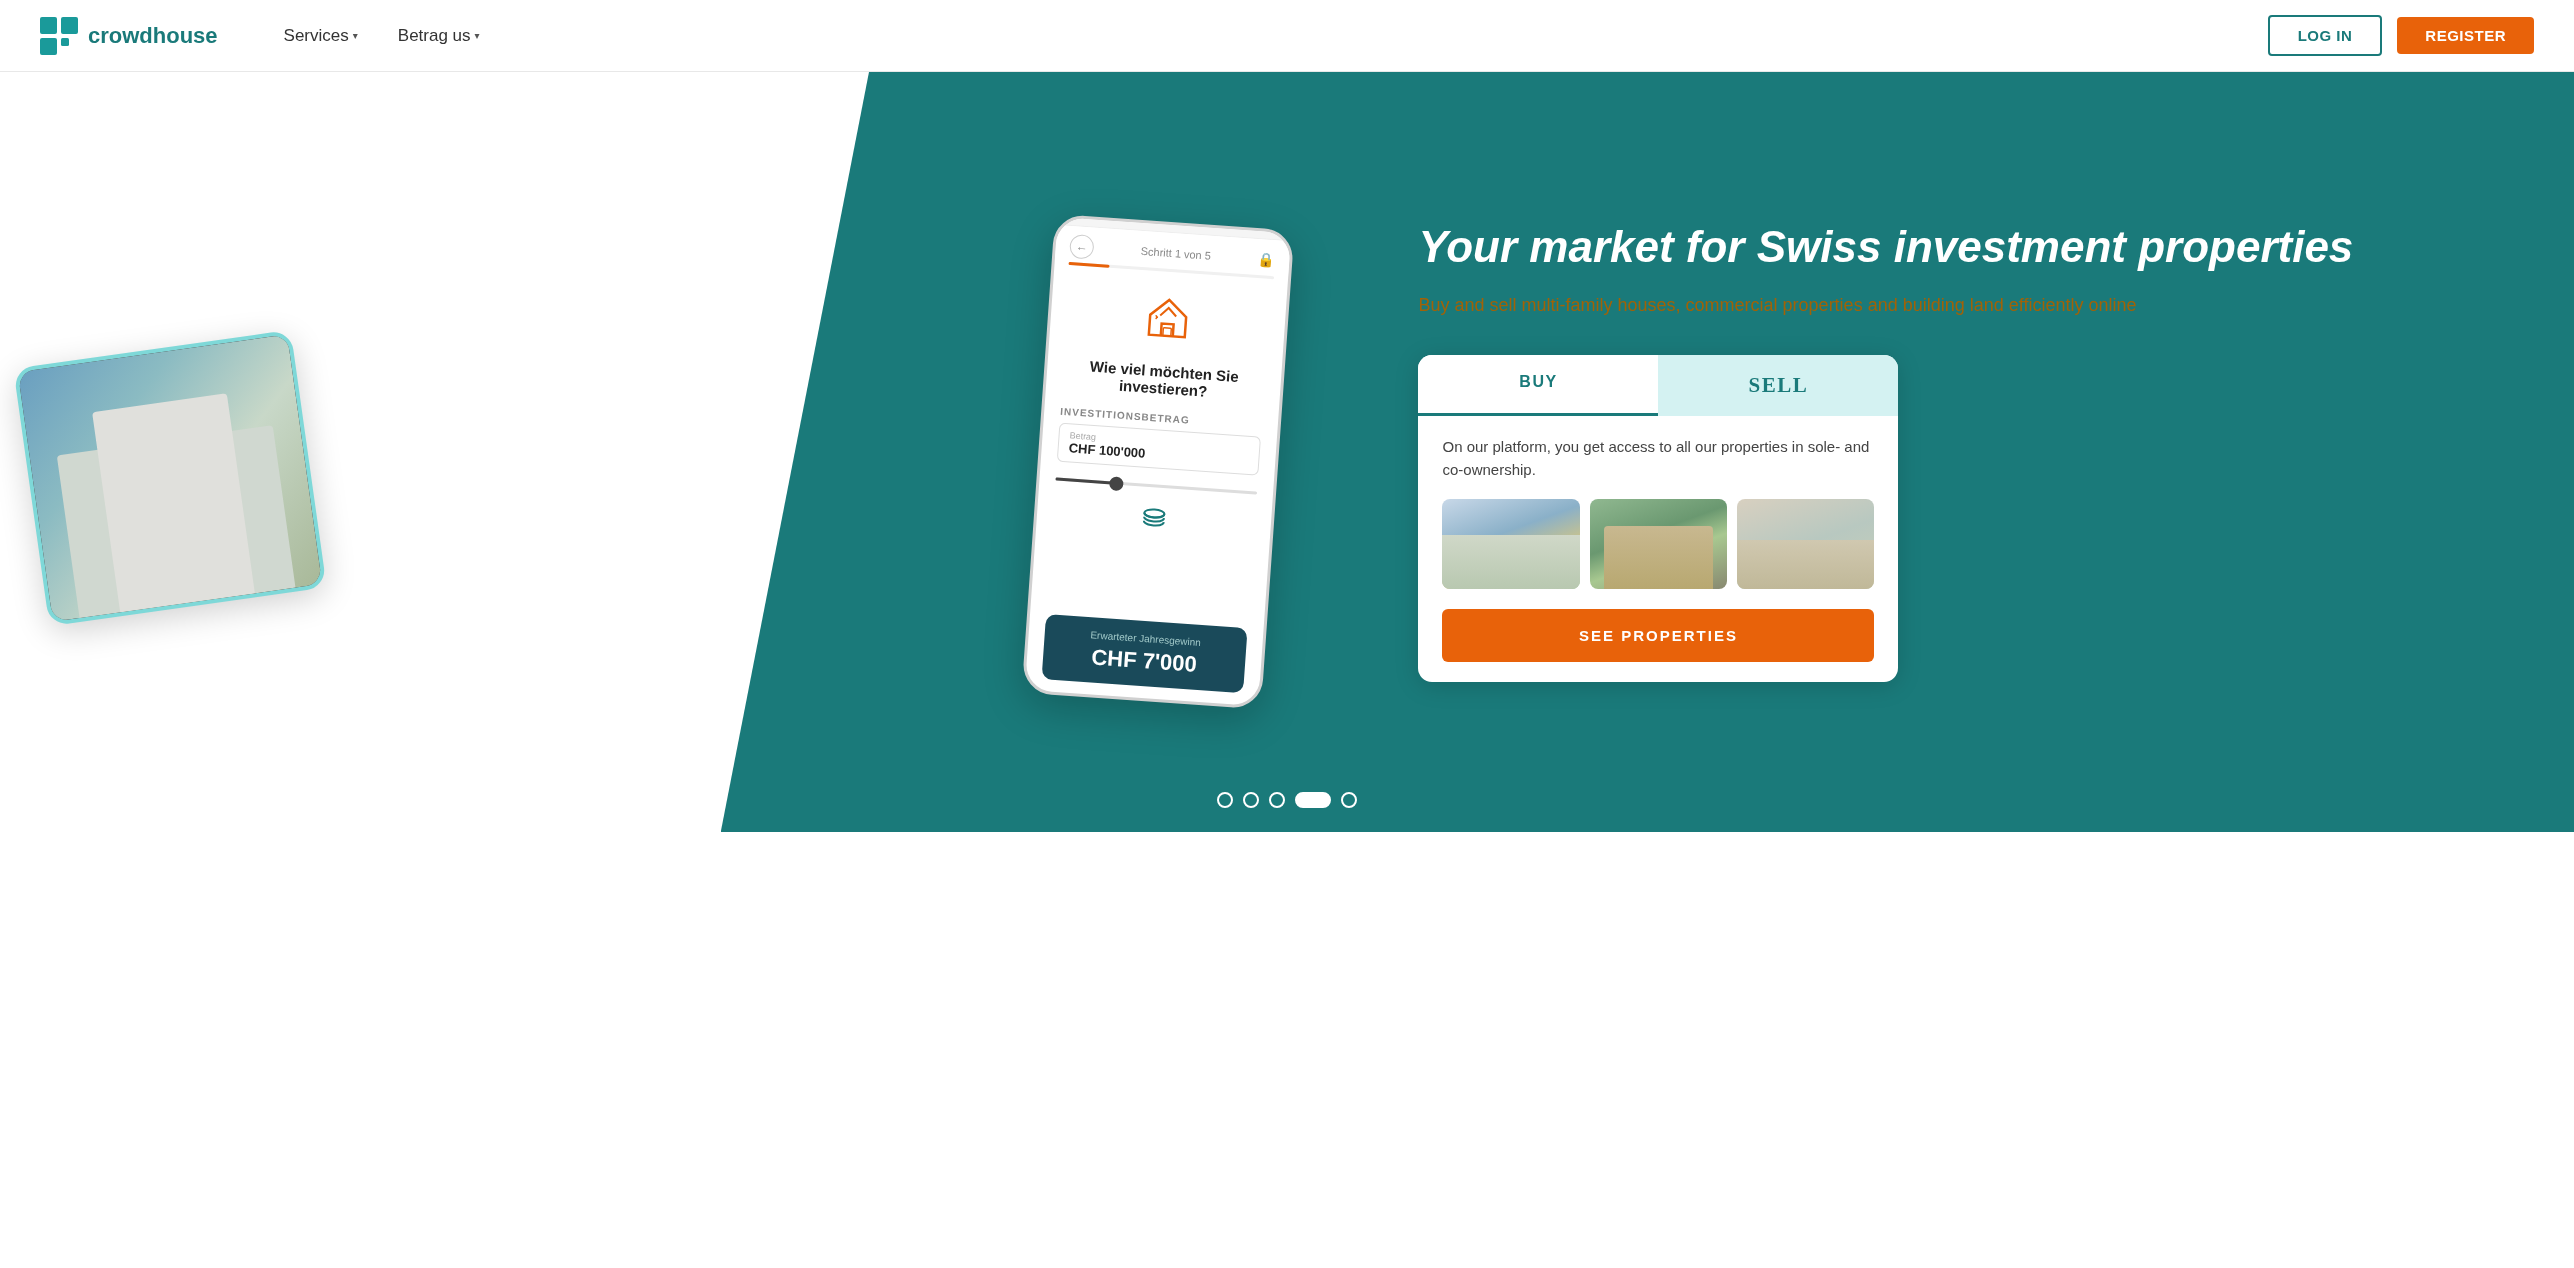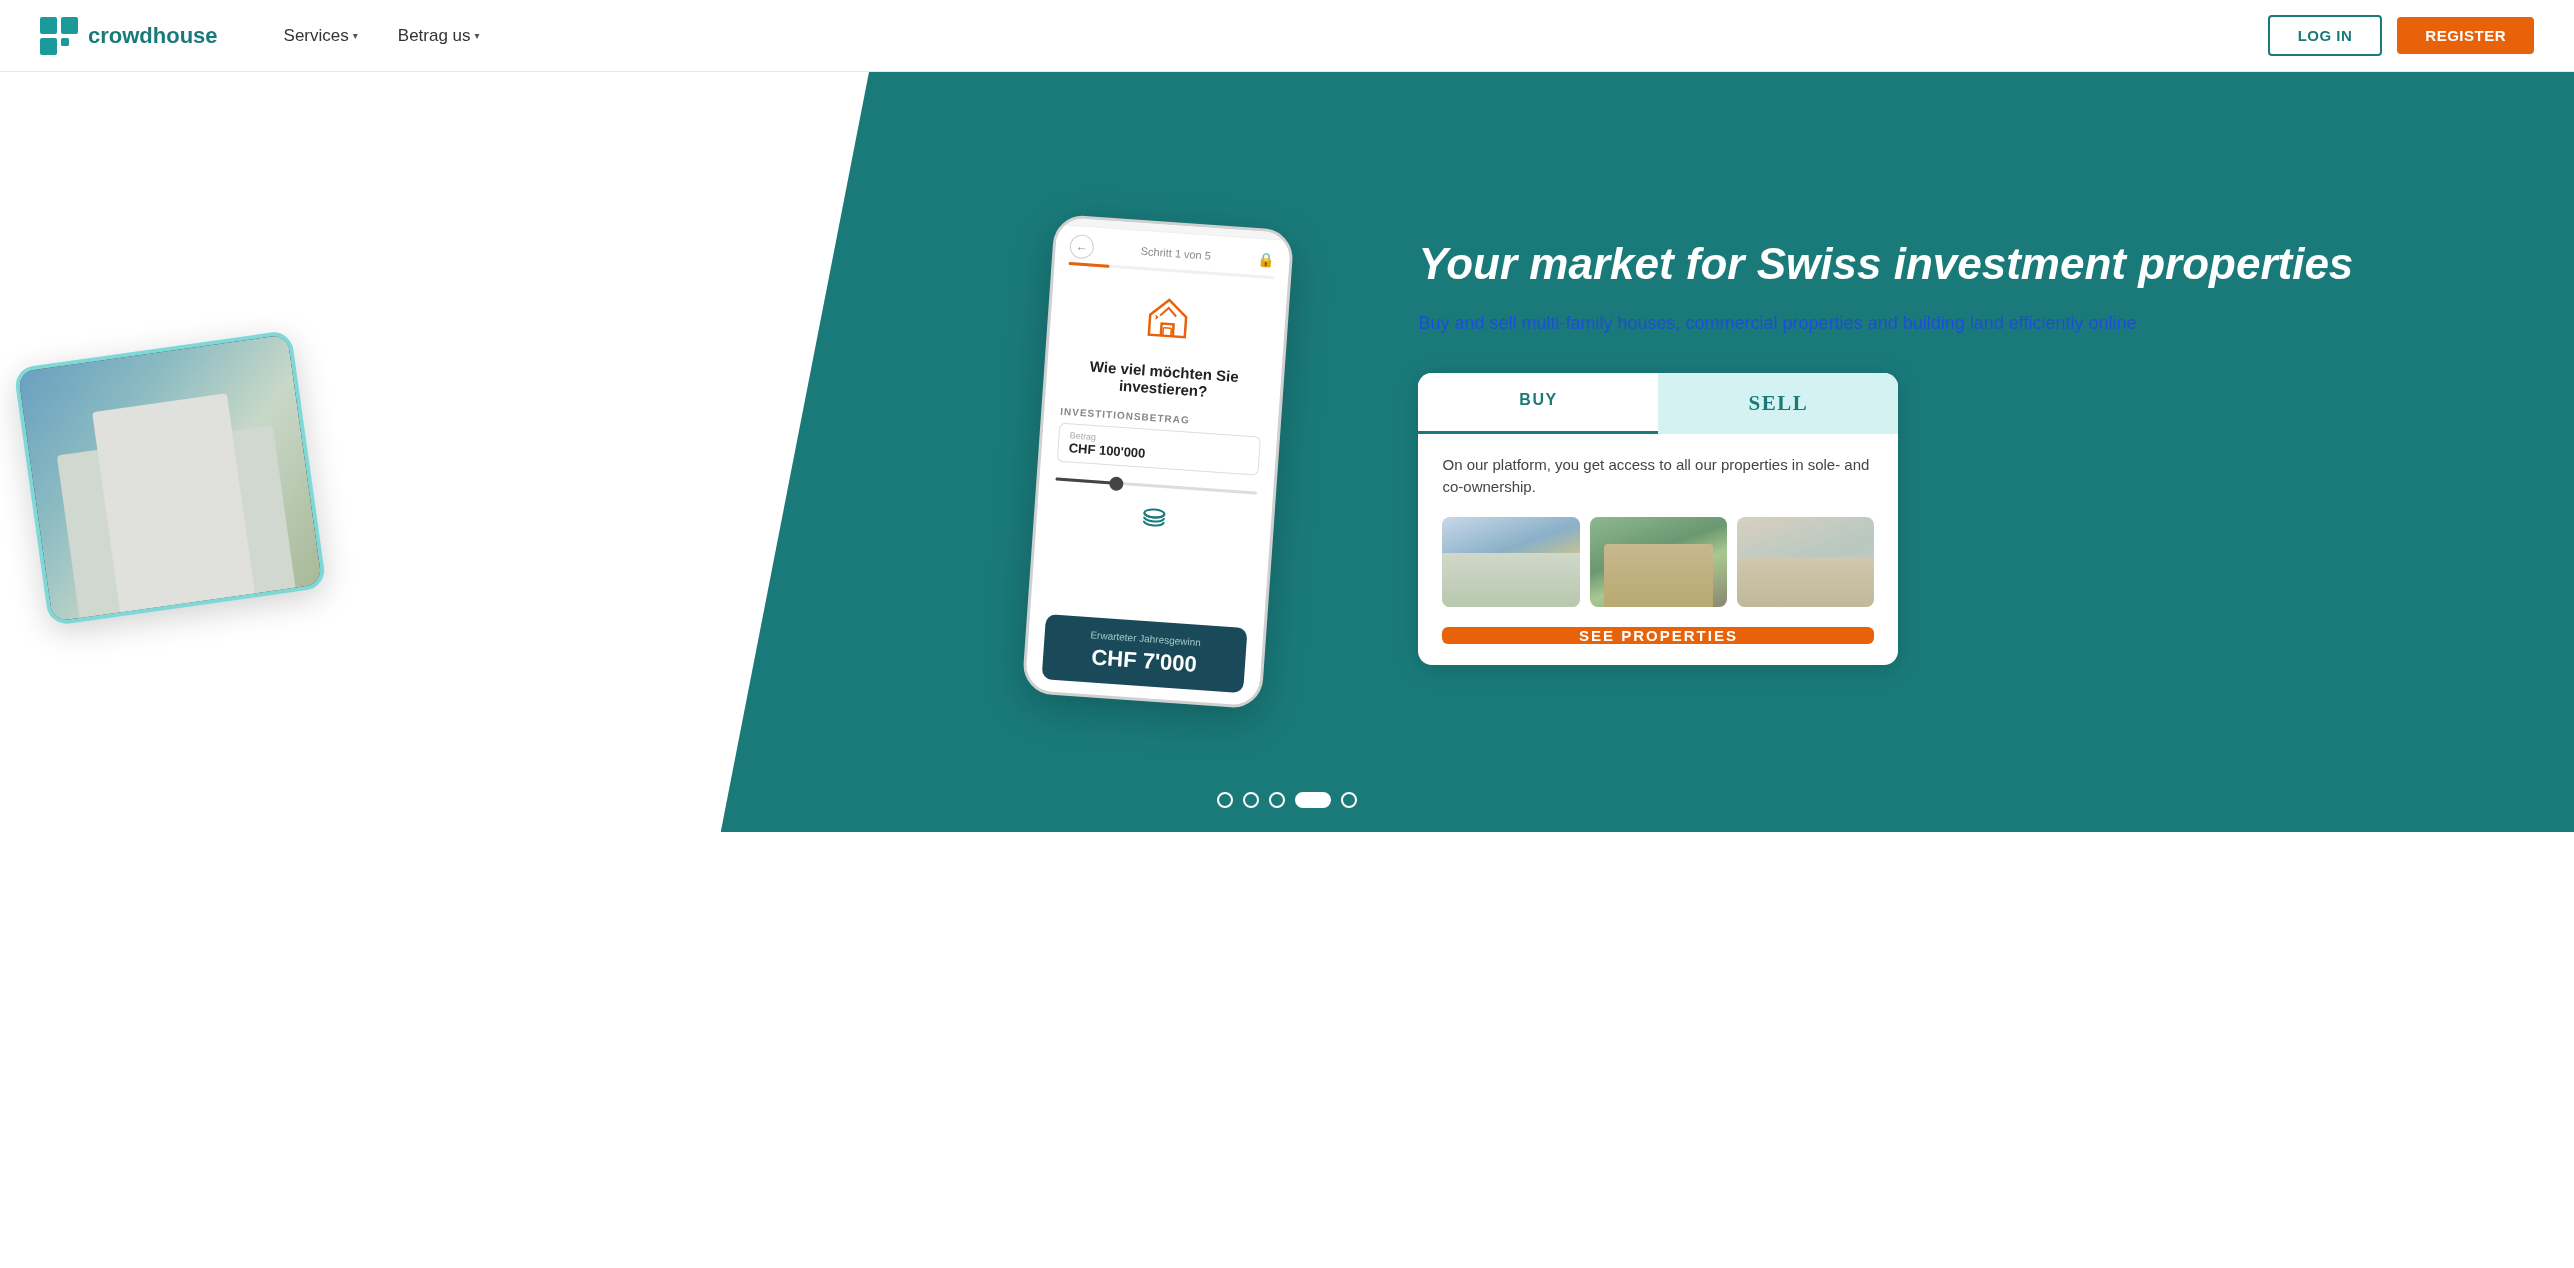--- a/index.html
+++ b/index.html
@@ -312,21 +312,21 @@
     .hero-title {
       font-size: 44px;
       font-weight: 800;
       color: #fff;
       line-height: 1.15;
       margin-bottom: 20px;
       font-style: italic;
     }
     .hero-subtitle {
       font-size: 18px;
-      color: #1d4ed8;
+      color: #a16207;
       line-height: 1.5;
       margin-bottom: 36px;
     }
 
     
     .buy-sell-card {
       background: #fff;
       border-radius: 14px;
       overflow: hidden;
       max-width: 480px;
@@ -410,20 +410,21 @@
     }
     .prop-img-3::after {
       content: '';
       position: absolute;
       bottom: 0; left: 0; right: 0;
       height: 55%;
       background: linear-gradient(180deg, #d0c8b0 0%, #c0b898 100%);
     }
     .btn-see-properties {
       width: 100%;
+      padding: 18px;
       background: #e8620a;
       color: #fff;
       font-size: 15px;
       font-weight: 800;
       letter-spacing: 2px;
       border: none;
       border-radius: 6px;
       cursor: pointer;
       text-align: center;
     }

